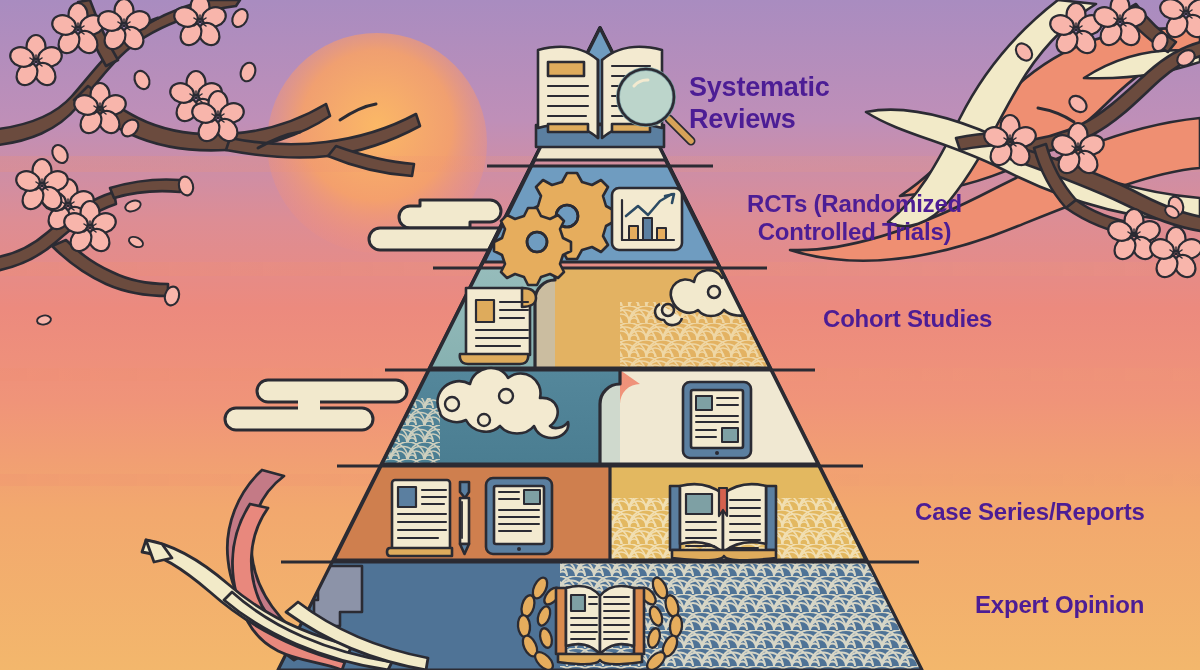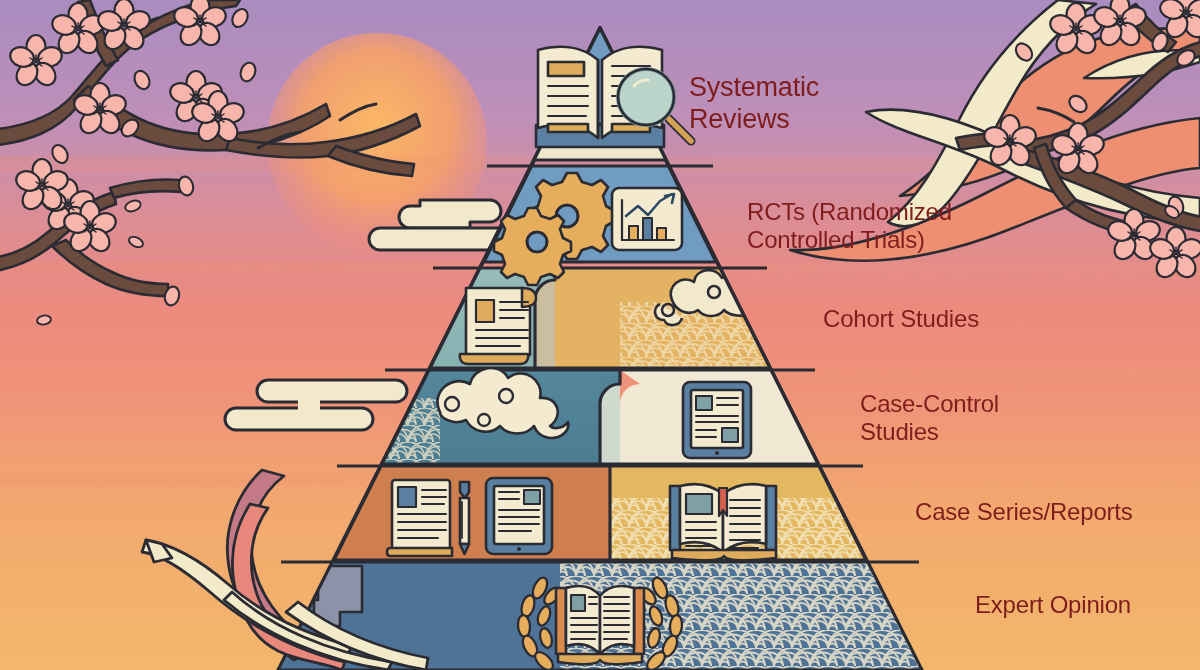--- a/index.html
+++ b/index.html
@@ -6,28 +6,28 @@
   body{
     width:1200px;height:670px;overflow:hidden;
     font-family:"Liberation Sans", sans-serif;
     background:#d8a0b0;
   }
   #stage{position:relative;width:1200px;height:670px;overflow:hidden;}
   #stage svg.layer{position:absolute;left:0;top:0;width:1200px;height:670px;}
   .labels{position:absolute;left:0;top:0;width:1200px;height:670px;}
   .lbl{
     position:absolute;
-    color:#7f1d1d;
-    font-weight:normal;
+    color:#4c1d95;
+    font-weight:bold;
     line-height:1.18;
     letter-spacing:-0.2px;
     white-space:pre-line;
   }
   .lbl-1{left:689px;top:72px;font-size:27px;}
-  .lbl-2{left:747px;top:198px;font-size:24px;}
+  .lbl-2{left:747px;top:190px;font-size:24px;text-align:center;}
   .lbl-3{left:823px;top:305px;font-size:24px;}
   .lbl-4{left:860px;top:390px;font-size:24px;}
   .lbl-5{left:915px;top:498px;font-size:24px;}
   .lbl-6{left:975px;top:591px;font-size:24px;}
 </style>
 </head>
 <body>
 
 <div id="stage">
 
@@ -551,19 +551,17 @@
       <path d="M298,602 c34,26 78,46 130,56 l-2,12 c-58,-10 -104,-32 -140,-58 z" fill="#f2eac8"></path>
     </g>
   </svg>
 
   <div class="labels">
     <div class="lbl lbl-1">Systematic
 Reviews</div>
     <div class="lbl lbl-2">RCTs (Randomized
 Controlled Trials)</div>
     <div class="lbl lbl-3">Cohort Studies</div>
-    <div class="lbl lbl-4">Case-Control
-Studies</div>
     <div class="lbl lbl-6">Expert Opinion</div>
     <div class="lbl lbl-5">Case Series/Reports</div>
   </div>
 
 </div>
 
 </body></html>

